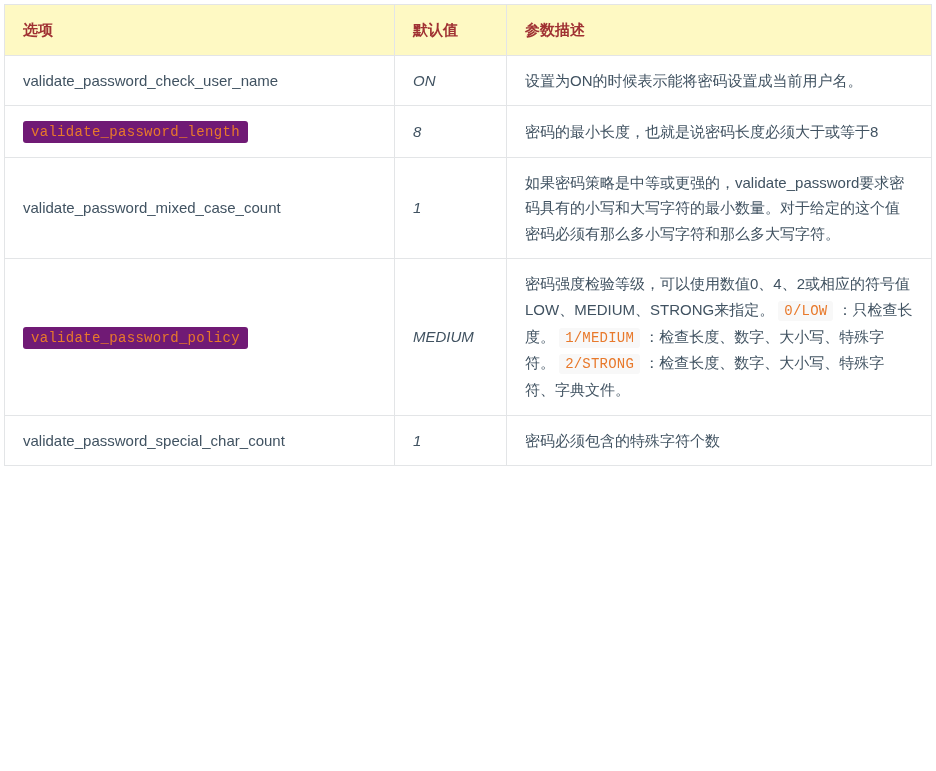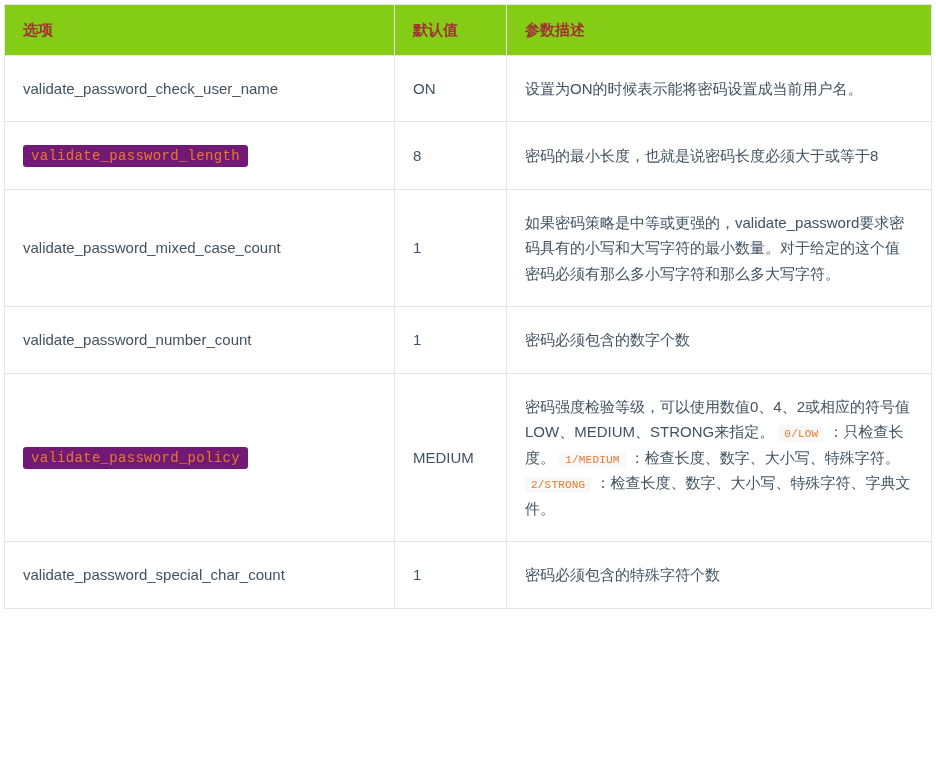--- a/index.html
+++ b/index.html
@@ -15,60 +15,61 @@
       color: #405261;
       line-height: 1.7;
     }
     table {
       border-collapse: collapse;
       width: 100%;
       table-layout: fixed;
     }
     th, td {
       border: 1px solid #e3e5e7;
-      padding: 20px 18px;
+      padding: 12px 18px;
       text-align: left;
       vertical-align: middle;
       word-wrap: break-word;
     }
     thead th {
-      background: #84cc16;
+      background: #fef9c3;
       color: #a03233;
       font-weight: 700;
       font-size: 15px;
       padding: 12px 18px;
     }
     th.col-option { width: 390px; }
     th.col-default { width: 112px; }
     th.col-desc { width: auto; }
     td.option-cell {
       color: #405261;
     }
     td.default-cell {
       color: #405261;
+      font-style: italic;
     }
     td.desc-cell {
       color: #405261;
     }
     code.inline-code {
       font-family: "SFMono-Regular", Consolas, "Liberation Mono", Menlo, monospace;
       background: #701a75;
       color: #e8792b;
       padding: 3px 8px;
       border-radius: 3px;
       font-size: 14px;
       letter-spacing: 0.3px;
     }
     span.code-ref {
       font-family: "SFMono-Regular", Consolas, "Liberation Mono", Menlo, monospace;
       background: #f8f8f8;
       color: #e8792b;
       padding: 2px 6px;
       border-radius: 3px;
-      font-size: 11px;
+      font-size: 14px;
       letter-spacing: 0.2px;
     }
   </style>
 </head>
 <body>
 
 <table>
   <thead>
     <tr>
       <th class="col-option">选项</th>
@@ -86,25 +87,20 @@
         <td class="option-cell"><code class="inline-code">validate_password_length</code></td>
         <td class="default-cell">8</td>
         <td class="desc-cell"><span>密码的最小长度，也就是说密码长度必须大于或等于8</span></td>
       </tr>
       <tr>
         <td class="option-cell">validate_password_mixed_case_count</td>
         <td class="default-cell">1</td>
         <td class="desc-cell"><span>如果密码策略是中等或更强的，validate_password要求密码具有的小写和大写字符的最小数量。对于给定的这个值密码必须有那么多小写字符和那么多大写字符。</span></td>
       </tr>
       <tr>
-        <td class="option-cell">validate_password_number_count</td>
-        <td class="default-cell">1</td>
-        <td class="desc-cell"><span>密码必须包含的数字个数</span></td>
-      </tr>
-      <tr>
         <td class="option-cell"><code class="inline-code">validate_password_policy</code></td>
         <td class="default-cell">MEDIUM</td>
         <td class="desc-cell"><span>密码强度检验等级，可以使用数值0、4、2或相应的符号值LOW、MEDIUM、STRONG来指定。 </span><span class="code-ref">0/LOW</span><span> ：只检查长度。 </span><span class="code-ref">1/MEDIUM</span><span> ：检查长度、数字、大小写、特殊字符。 </span><span class="code-ref">2/STRONG</span><span> ：检查长度、数字、大小写、特殊字符、字典文件。</span></td>
       </tr>
       <tr>
         <td class="option-cell">validate_password_special_char_count</td>
         <td class="default-cell">1</td>
         <td class="desc-cell"><span>密码必须包含的特殊字符个数</span></td>
       </tr>
     </tbody>

